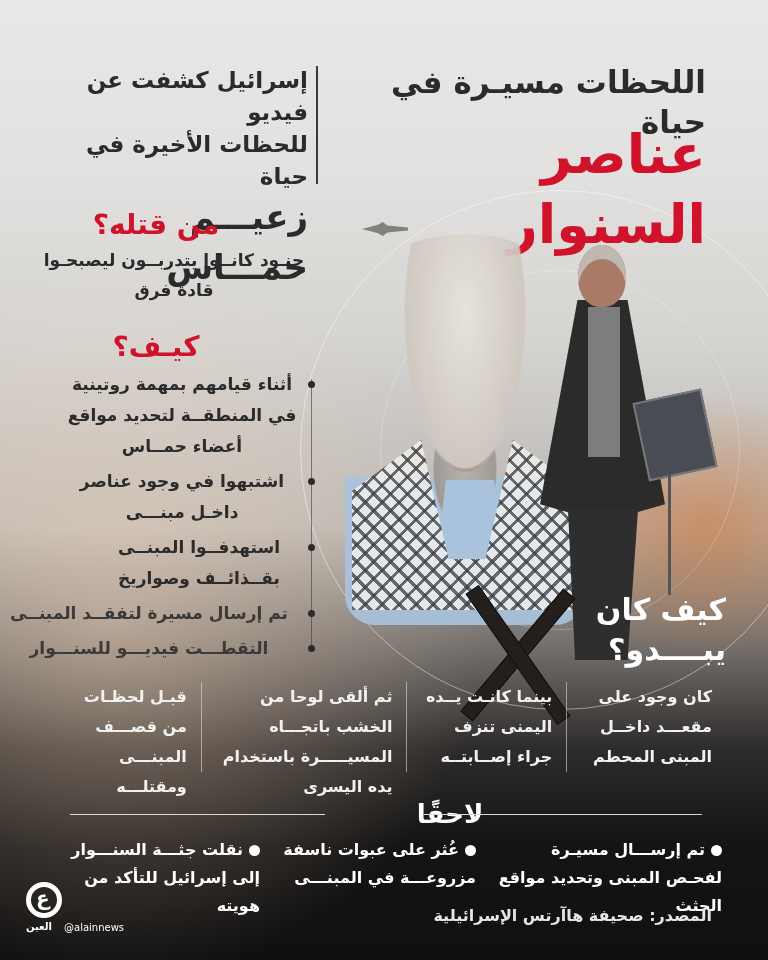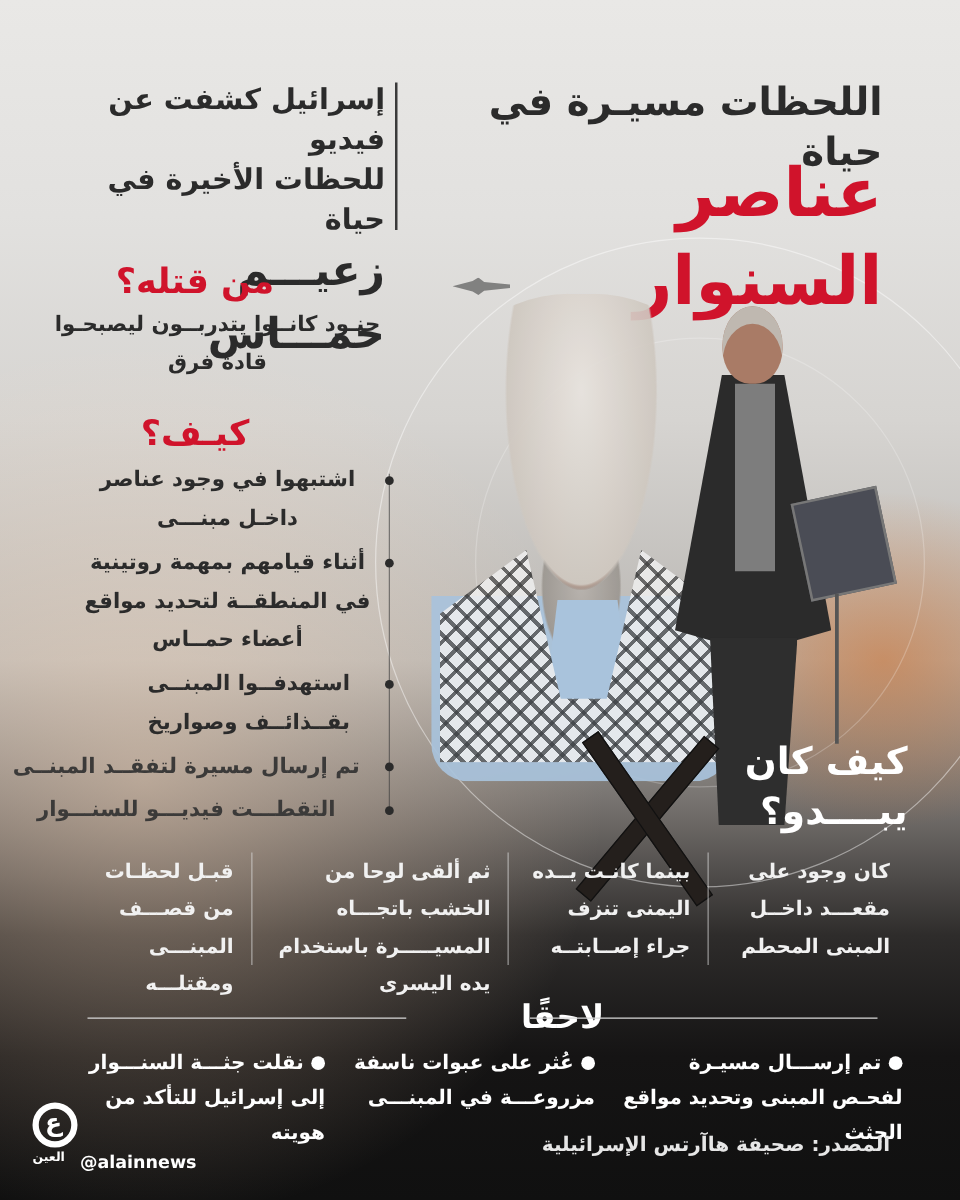--- a/index.html
+++ b/index.html
@@ -102,21 +102,21 @@
   .later-cols .c { direction:rtl; text-align:right; color:#ffffff; font-weight:bold; font-size:16px; line-height:28px; }
   .later-cols .c1 { width:232px; }
   .later-cols .c2 { width:202px; margin-right:14px; }
   .later-cols .c3 { width:208px; margin-right:14px; }
   .bullet { display:inline-block; width:11px; height:11px; border-radius:50%; background:#fff; margin-left:6px; vertical-align:middle; }
 
   .source { position:absolute; right:56px; top:906px; direction:rtl; color:#e6e6e6; font-size:16px; font-weight:bold; }
   .logo { position:absolute; left:26px; top:882px; width:36px; height:36px; border-radius:50%; border:5px solid #fff; }
   .logo-glyph { position:absolute; left:36px; top:886px; color:#fff; font-weight:bold; font-size:20px; }
   .brand { position:absolute; left:26px; top:921px; color:#fff; font-size:10px; font-weight:bold; direction:rtl; }
-  .handle { position:absolute; left:64px; top:922px; color:#fff; font-size:14px; font-weight:bold; }
+  .handle { position:absolute; left:64px; top:922px; color:#fff; font-size:10px; font-weight:normal; }
 </style>
 </head>
 <body>
 
 <div class="canvas">
   <div class="ring" style="left:300px;top:190px;width:520px;height:520px;"></div>
   <div class="ring" style="left:380px;top:270px;width:360px;height:360px;opacity:0.5"></div>
 </div>
 
 <div class="jet"></div>
@@ -143,22 +143,22 @@
 <div class="sign-pole"></div>
 <div class="plank1"></div>
 <div class="plank2"></div>
 
 <div class="col-left">
   <div class="sec-head">من قتله؟</div>
   <div class="sec-text" style="padding-left:36px">جنـود كانــوا يتدربــون ليصبحـوا قادة فرق</div>
   <div class="sec-head" style="margin-top:22px">كيـف؟</div>
   <div class="how-list">
     <div class="rail"></div>
+    <div class="how-item" style="padding-left:66px">أثناء قيامهم بمهمة روتينية في المنطقــة لتحديد مواقع أعضاء حمــاس</div>
     <div class="how-item" style="padding-left:66px">اشتبهوا في وجود عناصر داخـل مبنـــى</div>
-    <div class="how-item" style="padding-left:66px">أثناء قيامهم بمهمة روتينية في المنطقــة لتحديد مواقع أعضاء حمــاس</div>
     <div class="how-item" style="padding-left:100px">استهدفــوا المبنــى بقــذائــف وصواريخ</div>
     <div class="how-item dim">تم إرسال مسيرة لتفقــد المبنــى</div>
     <div class="how-item dim">التقطـــت فيديـــو للسنـــوار</div>
   </div>
 </div>
 
 <div class="how-looked">
   <div>كيف كان</div>
   <div>يبــــدو؟</div>
 </div>

